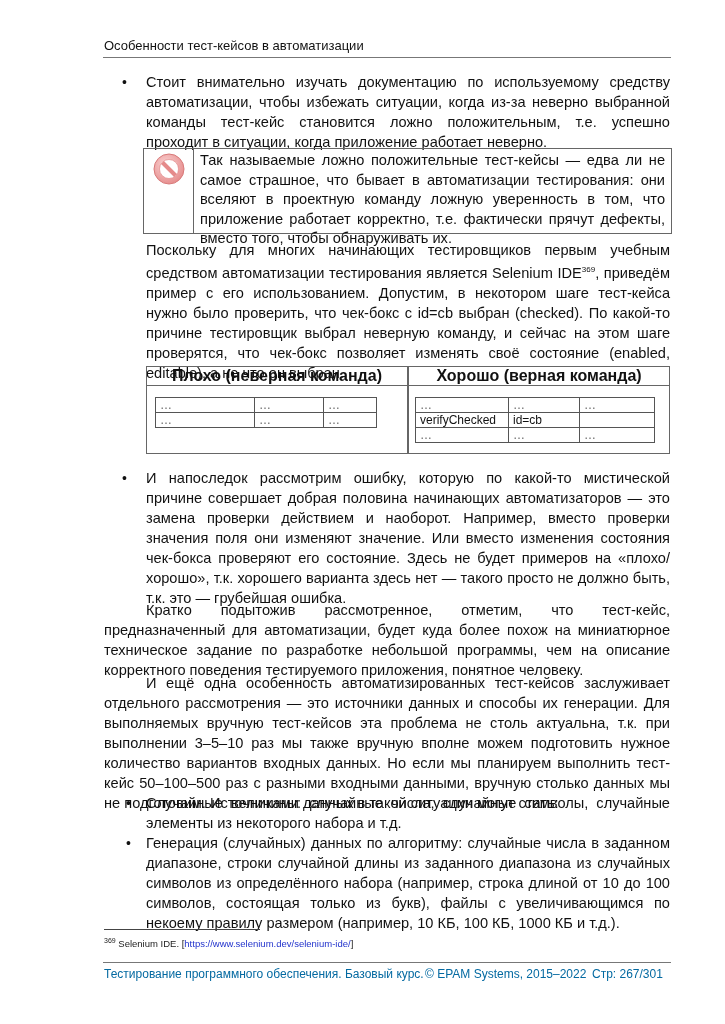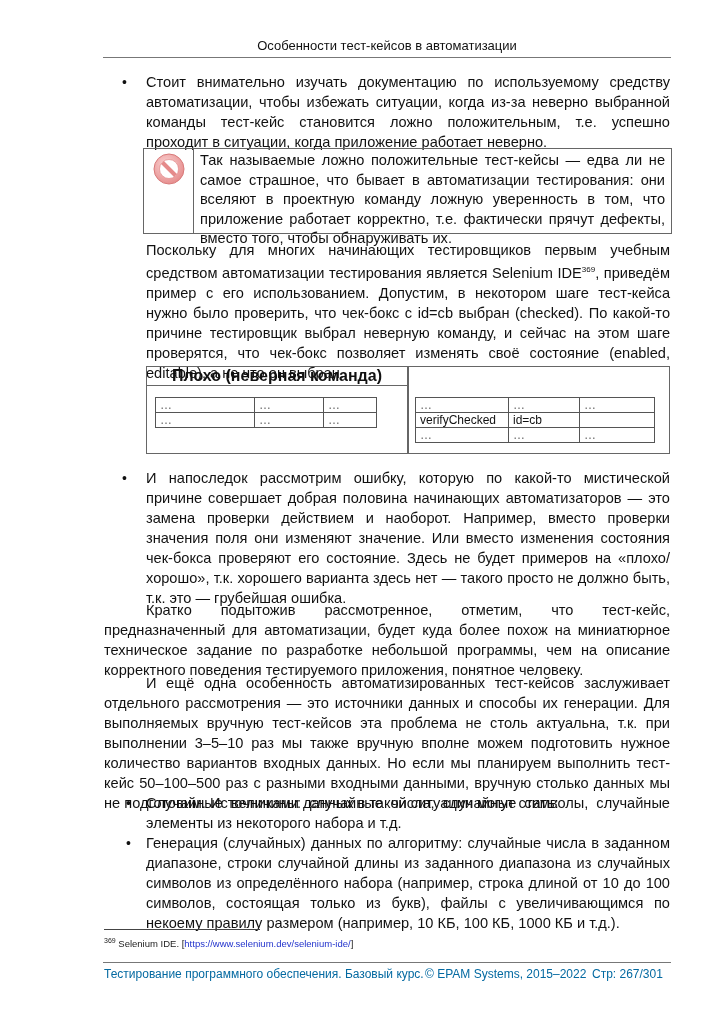--- a/index.html
+++ b/index.html
@@ -1,21 +1,21 @@
 <!DOCTYPE html>
 <html><head>
 <meta charset="utf-8">
 <style>
   html, body { margin: 0; padding: 0; background: #ffffff; }
   body { width: 725px; height: 1024px; position: relative; overflow: hidden;
          font-family: "Liberation Sans", sans-serif; color: #111; }
   .page { position: absolute; left: 0; top: 0; width: 725px; height: 1024px; }
 
   .header { position: absolute; left: 104px; top: 38px; width: 566px;
-            font-size: 13px; color: #111; text-align: center; }
+            font-size: 13px; color: #111; }
   .header-rule { position: absolute; left: 103px; top: 57px; width: 568px; height: 1px; background: #777; }
 
   .body-text { font-size: 14.6px; line-height: 20px; text-align: justify; }
 
   .bullet { position: absolute; }
   .bullet .dot { position: absolute; left: 0; top: 0; font-size: 14px; line-height: 20px; }
   .bullet .txt { position: absolute; left: 0; top: 0; }
 
   .warn-box { position: absolute; left: 143px; top: 148px; width: 527px; height: 84px;
               border: 1px solid #666; display: flex; }
@@ -83,20 +83,21 @@
       <tr>
         <td class="dots">…</td>
         <td class="dots">…</td>
         <td class="dots">…</td>
       </tr>
     </tbody>
       </table>
   </div>
 
   <div class="cmp-table" style="left:408px; width:262px;">
+    <div class="cmp-head">Хорошо (верная команда)</div>
     <table class="inner" style="left:6px; top:30px; width:240px;">
       <tbody>
           <tr>
         <td class="dots" style="width:84px;">…</td>
         <td class="dots" style="width:62px;">…</td>
         <td class="dots">…</td>
       </tr>
       <tr>
         <td>verifyChecked</td>
         <td>id=cb</td>

